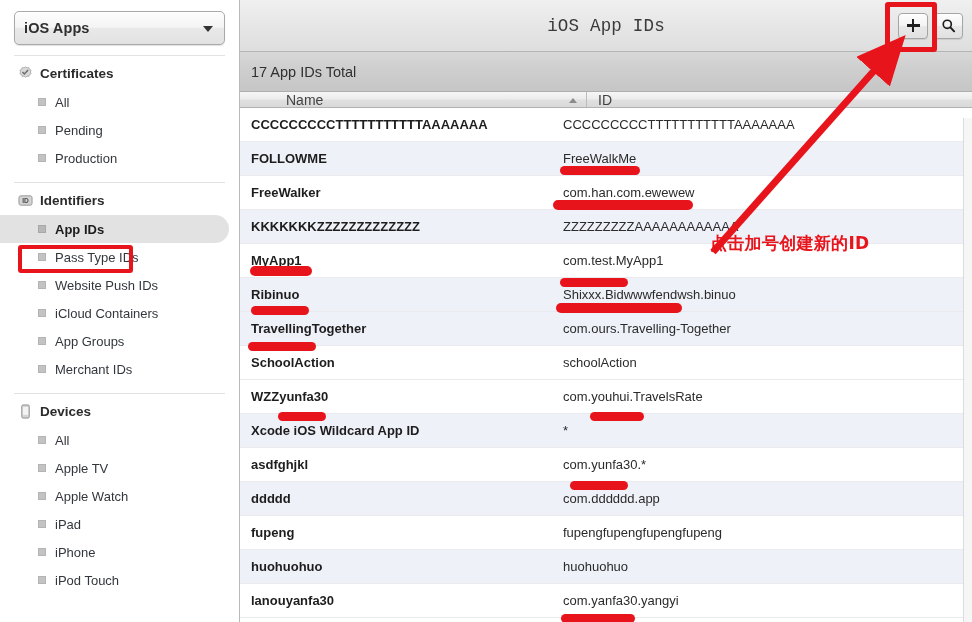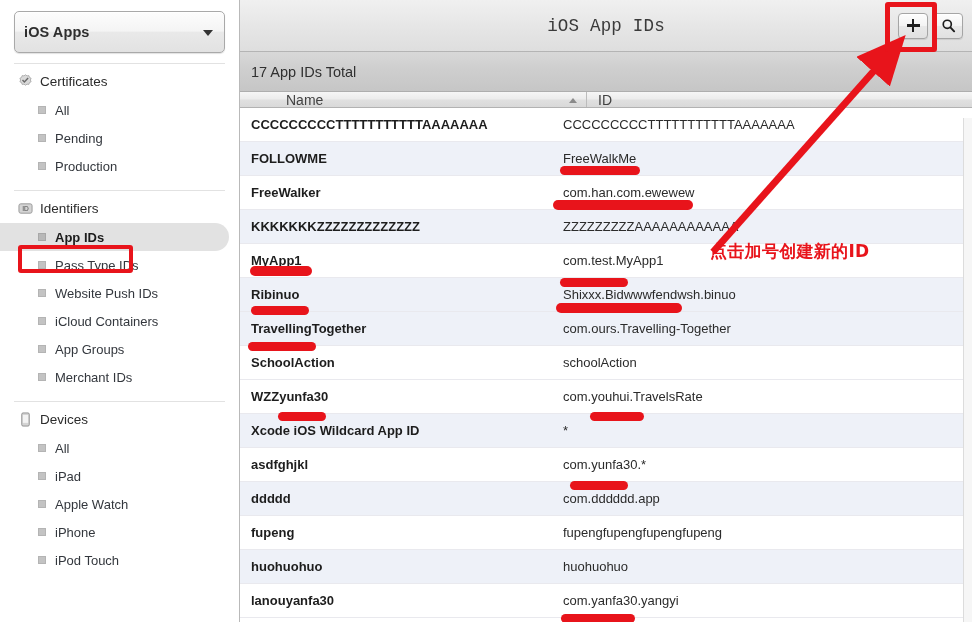--- a/index.html
+++ b/index.html
@@ -19,21 +19,21 @@
   #sidebar {
     width: 240px; height: 622px;
     background: #ffffff;
     border-right: 1px solid #b9b9b9;
     position: relative;
     flex: 0 0 240px;
     overflow: hidden;
   }
   .team-select {
     margin: 11px 14px 0 14px;
-    height: 42px;
+    height: 34px;
     border: 1px solid #a9a9a9;
     border-radius: 5px;
     background: linear-gradient(to bottom, #fdfdfd 0%, #f4f4f4 48%, #e9e9e9 50%, #e2e2e2 100%);
     box-shadow: 0 1px 1px rgba(0,0,0,0.12), inset 0 1px 0 #ffffff;
     display: flex;
     align-items: center;
     padding: 0 9px;
     position: relative;
     cursor: default;
   }
@@ -55,21 +55,21 @@
   .sep {
     height: 1px;
     background: #e2e2e2;
     margin: 10px 14px 0 14px;
   }
   .group-head {
     display: flex;
     align-items: flex-end;
     padding: 10px 0 7px 18px;
     font-size: 13.5px;
-    font-weight: normal;
+    font-weight: bold;
     color: #2b2b2b;
   }
   .group-head .gicon {
     width: 15px; height: 15px;
     margin-right: 7px;
     flex: 0 0 15px;
     display: block;
   }
   .nav-item {
     display: flex;
@@ -237,21 +237,21 @@
     border-radius: 3px;
   }
   .box-appids {
     left: 18px; top: 245px;
     width: 115px; height: 28px;
     border: 4px solid #e8141b;
     border-radius: 3px;
   }
   #arrow { position: absolute; left: 0; top: 0; width: 972px; height: 622px; pointer-events: none; }
   .cn-note {
-    left: 710px; top: 240px;
+    left: 710px; top: 232px;
     font-size: 17px;
     font-weight: bold;
     color: #e8141b;
     font-family: "DejaVu Sans", sans-serif;
     letter-spacing: .3px;
     white-space: nowrap;
   }
   
   .redact {
     position: absolute;
@@ -336,25 +336,29 @@
         <rect x="5.2" y="3.2" width="5.6" height="8.4" fill="#f3f3f3"></rect>
       </svg>
       <span>Devices</span>
     </div>
     <div class="nav-item">
       <span class="bullet"></span>
       <span>All</span>
     </div>
     <div class="nav-item">
       <span class="bullet"></span>
+      <span>Apple TV</span>
+    </div>
+    <div class="nav-item">
+      <span class="bullet"></span>
+      <span>Apple Watch</span>
+    </div>
+    <div class="nav-item">
+      <span class="bullet"></span>
       <span>iPad</span>
-    </div>
-    <div class="nav-item">
-      <span class="bullet"></span>
-      <span>Apple Watch</span>
     </div>
     <div class="nav-item">
       <span class="bullet"></span>
       <span>iPhone</span>
     </div>
     <div class="nav-item">
       <span class="bullet"></span>
       <span>iPod Touch</span>
     </div>
   </div>

